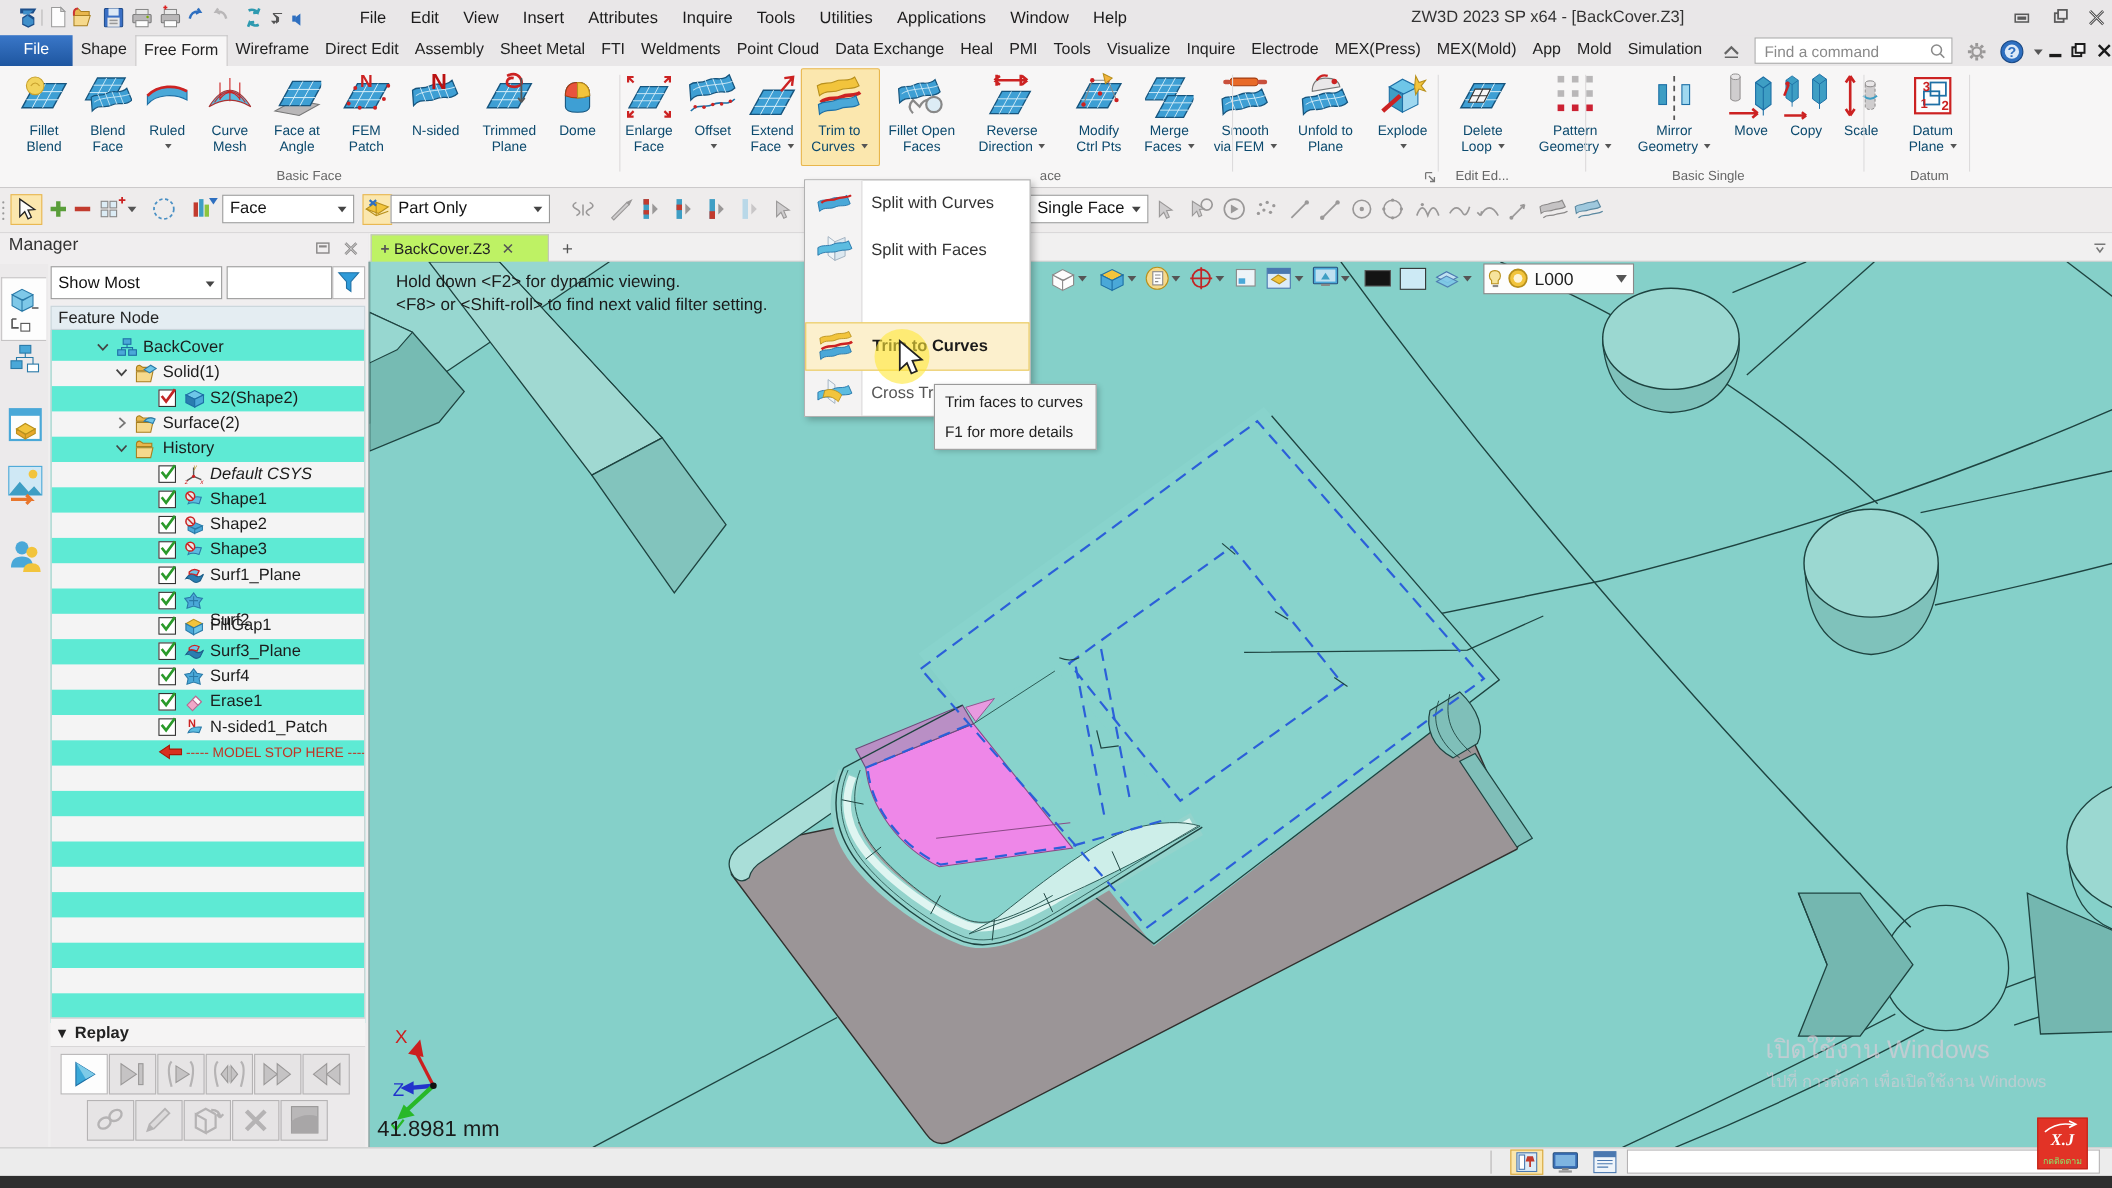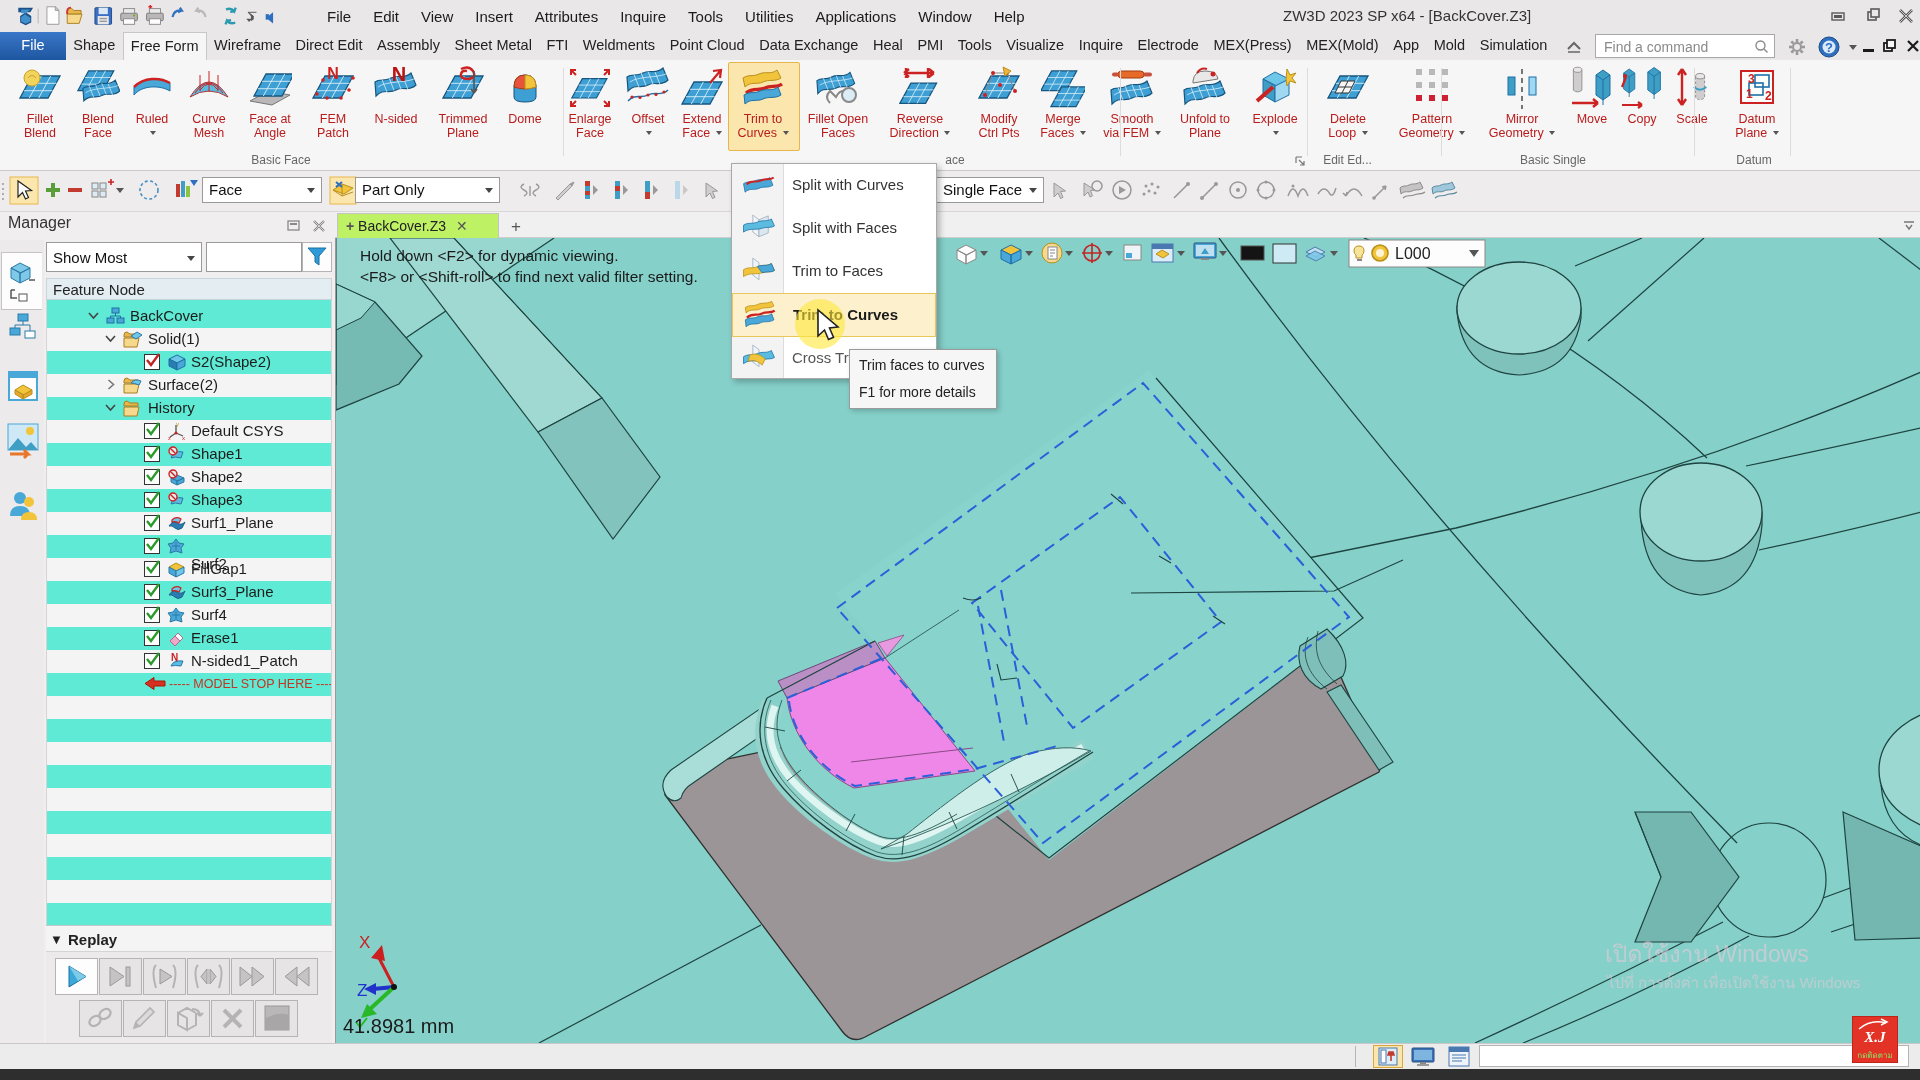--- a/index.html
+++ b/index.html
@@ -14,21 +14,21 @@
 .qat{position:absolute;top:4px;height:24px;}
 
 #tabrow{position:absolute;left:0;top:32px;width:1920px;height:28px;background:#e9e7e8;}
 #tabrow .tab{float:left;font-size:14.5px;color:#222;padding:5px 7.3px 0 7.3px;height:28px;}
 #tabrow .tab.file{background:linear-gradient(#3a77c8,#1e56a0);color:#fff;width:66px;text-align:center;}
 #tabrow .tab.active{background:#f7f6f6;border:1px solid #c8c6c7;border-bottom:none;}
 
 #ribbon{position:absolute;left:0;top:60px;width:1920px;height:111px;background:#f7f6f6;border-bottom:1px solid #cccacb;}
 .ritem{position:absolute;top:3px;width:76px;text-align:center;}
 .ritem svg{display:block;margin:2px auto 0 auto;}
-.rlab{font-size:12.5px;color:#b91c1c;line-height:14px;margin-top:3px;}
+.rlab{font-size:12.5px;color:#0c4a6e;line-height:14px;margin-top:3px;}
 .caret{display:inline-block;width:0;height:0;border-left:3.5px solid transparent;border-right:3.5px solid transparent;border-top:4px solid #555;vertical-align:2px;margin-left:2px;}
 .rgroup{position:absolute;top:93px;font-size:12px;color:#666;text-align:center;}
 .rsep{position:absolute;top:8px;width:1px;height:88px;background:#dddbdc;}
 .rhl{position:absolute;left:728px;top:2px;width:72px;height:89px;background:#fbe7ae;border:1px solid #e8b64c;border-radius:2px;}
 
 #toolbar2{position:absolute;left:0;top:171px;width:1920px;height:41px;background:#eeecec;border-bottom:1px solid #d8d6d7;}
 .combo{position:absolute;top:6px;height:26px;background:#fff;border:1px solid #9a9a9a;font-size:15px;color:#111;padding:3px 6px;}
 .combo .arr{position:absolute;right:6px;top:10px;width:0;height:0;border-left:4px solid transparent;border-right:4px solid transparent;border-top:5px solid #444;}
 
 #tabstrip{position:absolute;left:335px;top:212px;width:1585px;height:26px;background:#f1f0f0;border-bottom:1px solid #cfcdce;}
@@ -737,21 +737,21 @@
         <div class="treerow" style="top:97px;">
           <svg class="ticon" style="left:58px;top:7px;" width="11" height="8" viewBox="0 0 11 8">
               <path d="M1 1 l4.5 5 L10 1" fill="none" stroke="#444" stroke-width="1.6"></path>
             </svg>
           <svg class="ticon" style="left:76px;" width="20" height="19" viewBox="0 0 20 19">
               <path d="M1 5 q0 -3 3 -3 l3 2 h8 v3 h-14 Z" fill="#e8b64c" stroke="#a97f1e"></path>
               <path d="M1 8 h15 l-2 9 h-13 Z" fill="#f6d98c" stroke="#a97f1e"></path>
             </svg>
           <span style="position:absolute;left:101px;top:2px;">History</span>
         </div>
-        <div class="treerow" style="top:120px;">
+        <div class="treerow" style="top:120px;font-style:italic;">
           <div class="chk" style="left:97px;">
               <svg width="16" height="16" viewBox="0 0 16 16">
                 <path d="M2 8 l4 5 l8 -11" fill="none" stroke="#2a9a2a" stroke-width="2.4"></path>
               </svg>
             </div>
           <svg class="ticon" style="left:120px;" width="19" height="19" viewBox="0 0 19 19">
               <path d="M9 3 v8 m0 0 l-6 4 m6 -4 l7 3" stroke="#555" stroke-width="1.3" fill="none"></path>
               <text x="9" y="4" font-size="6" fill="#b8901c">y</text>
               <text x="1" y="18" font-size="6" fill="#c22">z</text>
               <text x="15" y="18" font-size="6" fill="#c22">x</text>
@@ -1157,28 +1157,20 @@
         <span class="txt">Split with Curves</span>
       </div>
     <div class="mitem" style="top:43px;">
         <svg class="abs" style="left:8px;top:5px;" width="38" height="34" viewBox="0 0 44 44">
           <path d="M14 4 l8 6 v22 l-8 -6 Z" fill="#eef4f8" stroke="#9ab"></path>
           <path d="M22 10 l12 -5 v22 l-12 5 Z" fill="#dce8f0" stroke="#9ab"></path>
           <path d="M2 26 C10 20 18 24 26 21 C32 19 38 21 42 18 L38 9 C32 13 26 10 20 13 C14 16 8 13 2 17 Z" fill="#5cbce0" stroke="#1d6fa5"></path>
         </svg>
         <span class="txt">Split with Faces</span>
       </div>
-    <div class="mitem" style="top:86px;">
-        <svg class="abs" style="left:8px;top:5px;" width="38" height="34" viewBox="0 0 44 44">
-          <path d="M14 4 l8 6 v22 l-8 -6 Z" fill="#eef4f8" stroke="#9ab"></path>
-          <path d="M2 28 C10 22 18 26 26 23 C32 21 38 23 42 20 L38 11 C32 15 26 12 20 15 C14 18 8 15 2 19 Z" fill="#f2c43c" stroke="#b8901c"></path>
-          <path d="M20 15 C26 12 32 15 38 11 L42 20 C38 23 32 21 26 23 Z" fill="#4aa8d8" stroke="#1d6fa5"></path>
-        </svg>
-        <span class="txt">Trim to Faces</span>
-      </div>
     <div class="mitem" style="top:129px;background:#fcf0cd;border:1px solid #e8c85a;width:204px;height:44px;">
       <svg class="abs" style="left:8px;top:5px;" width="38" height="34" viewBox="0 0 44 44">
           <path d="M4 18 C10 12 16 16 22 13 C28 10 34 13 40 9 L37 3 C31 7 25 4 19 7 C13 10 9 7 3 11 Z" fill="#f2c43c" stroke="#b8901c"></path>
           <path d="M5 24 C12 18 18 22 24 19 C30 16 36 19 41 15" fill="none" stroke="#c22" stroke-width="3"></path>
           <path d="M4 36 C10 30 16 34 22 31 C28 28 34 31 40 27 L37 19 C31 24 25 20 19 23 C13 26 9 23 3 27 Z" fill="#4aa8d8" stroke="#1d6fa5"></path>
         </svg>
       <span class="txt" style="font-weight:bold;color:#1a1a1a;">Trim to Curves</span>
     </div>
     <div class="mitem" style="top:173px;">
         <svg class="abs" style="left:8px;top:5px;" width="38" height="34" viewBox="0 0 44 44">

